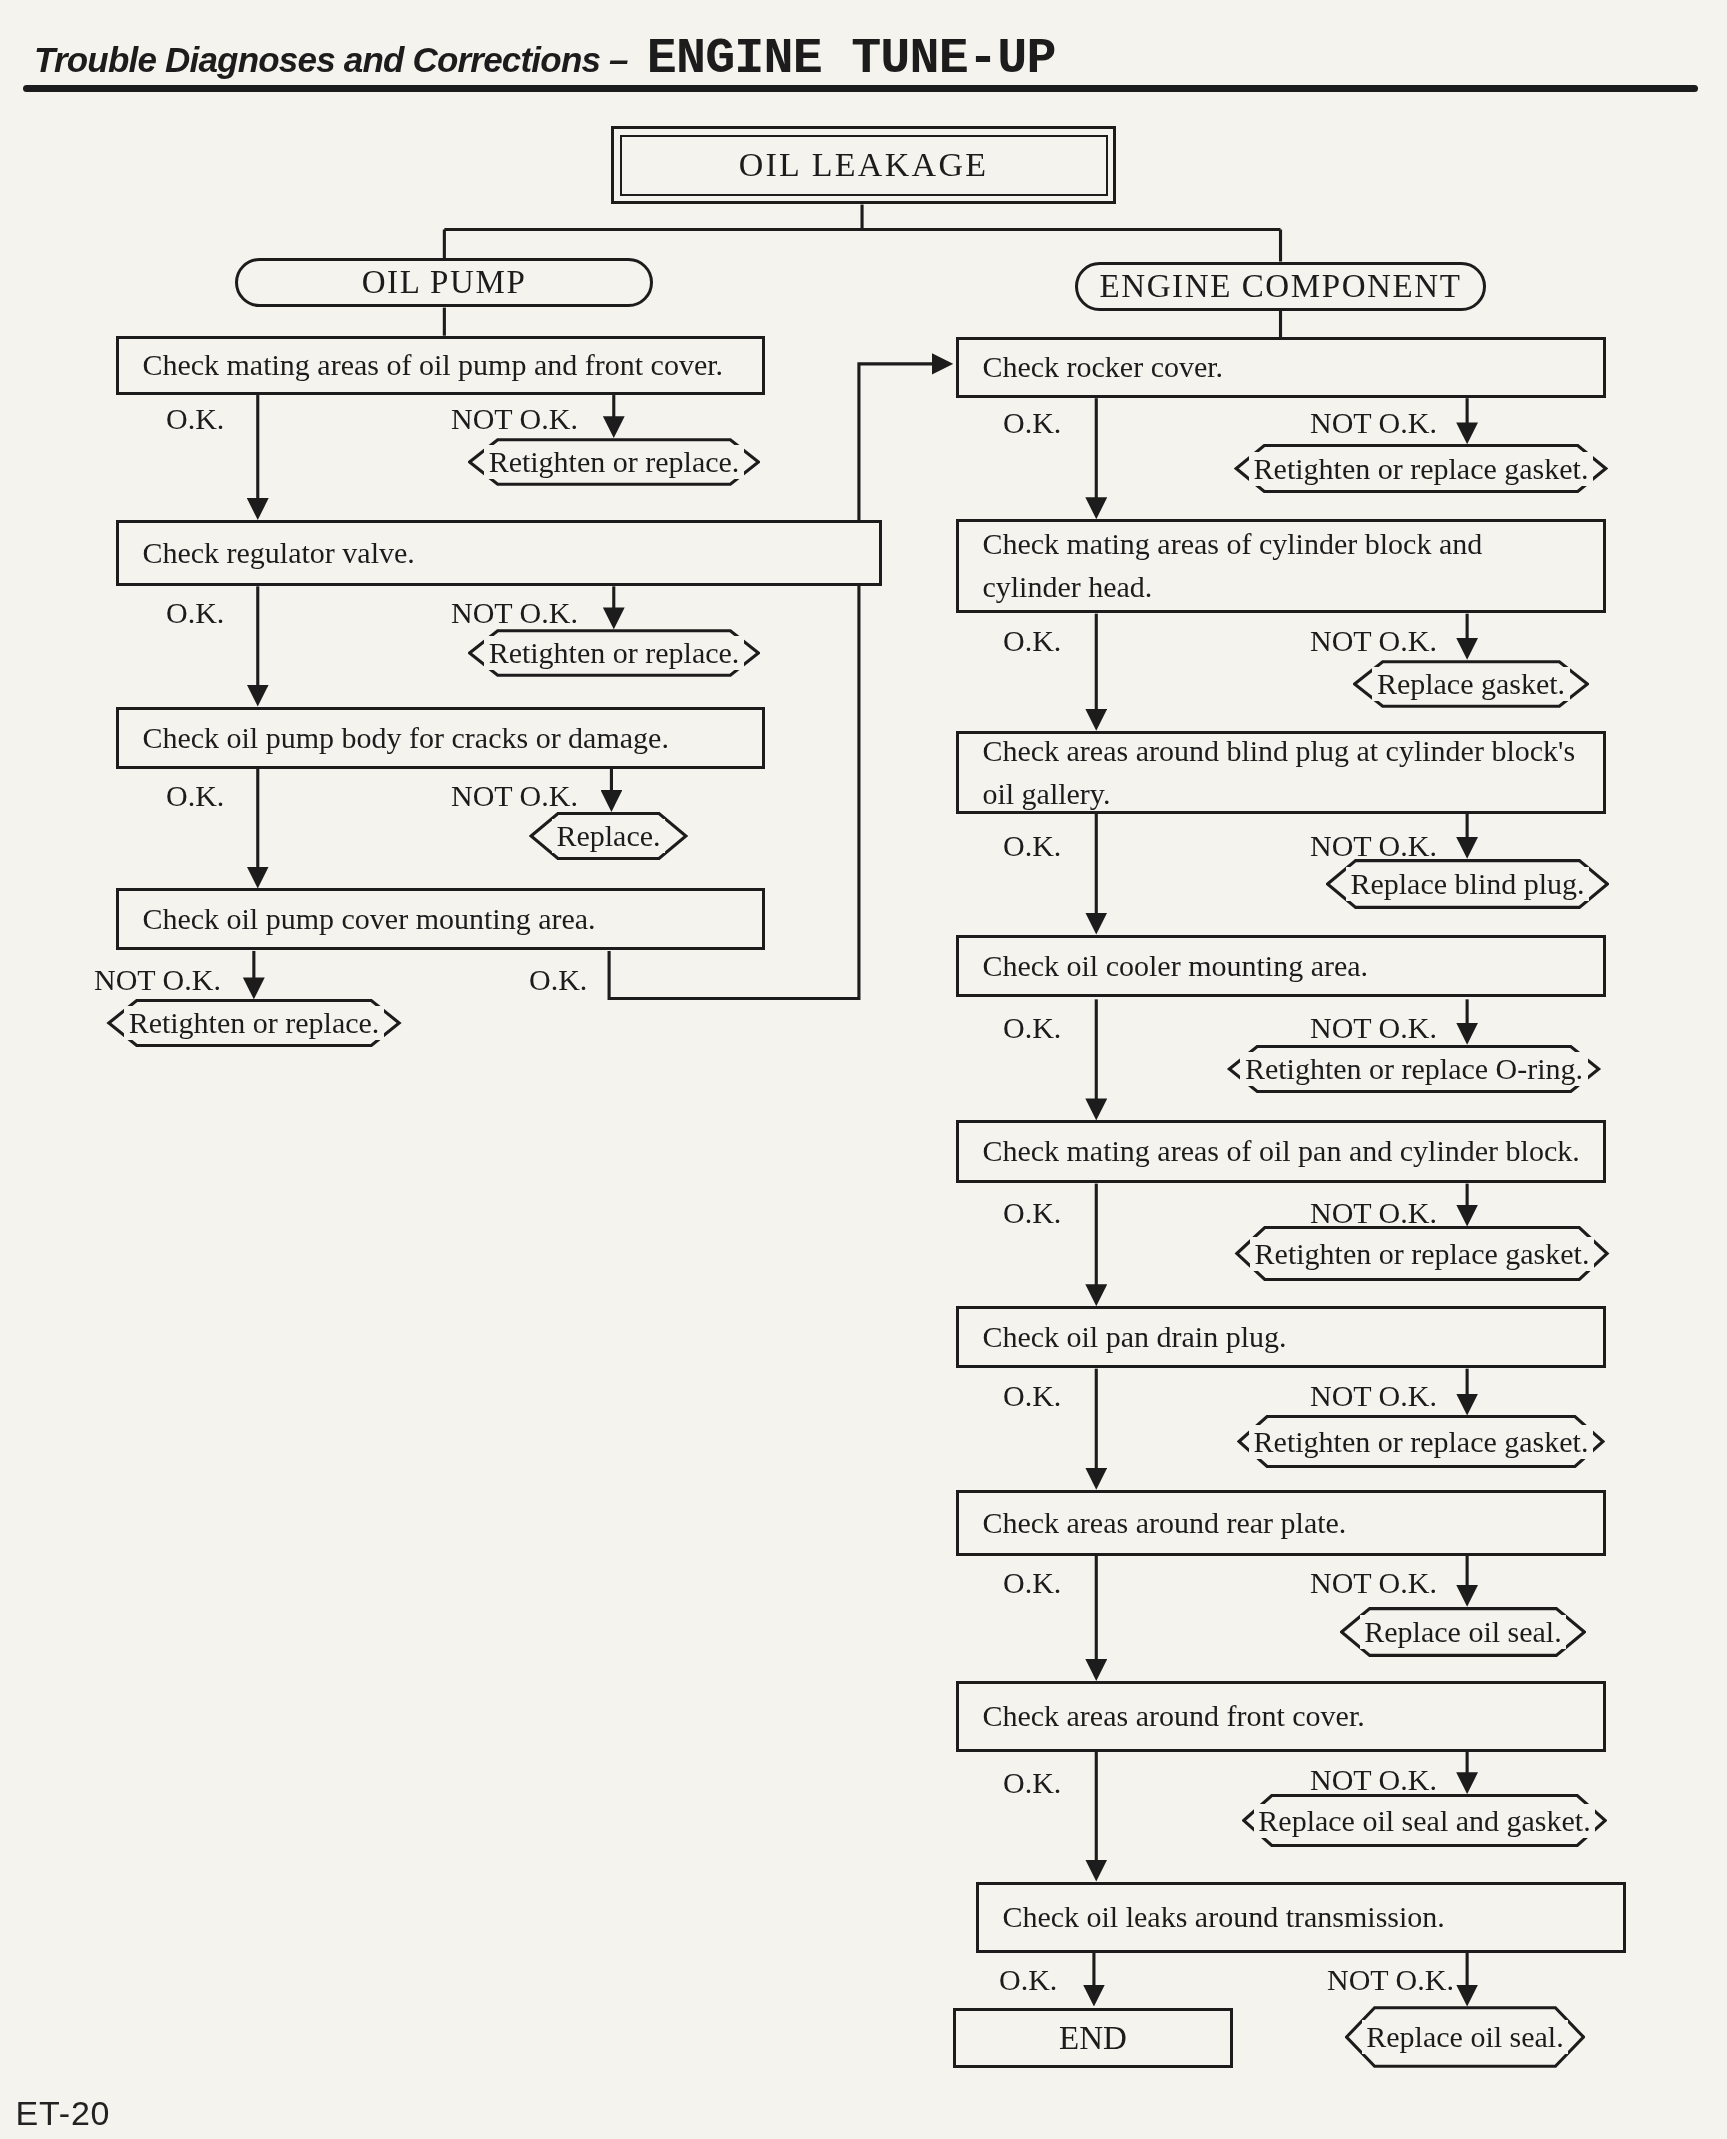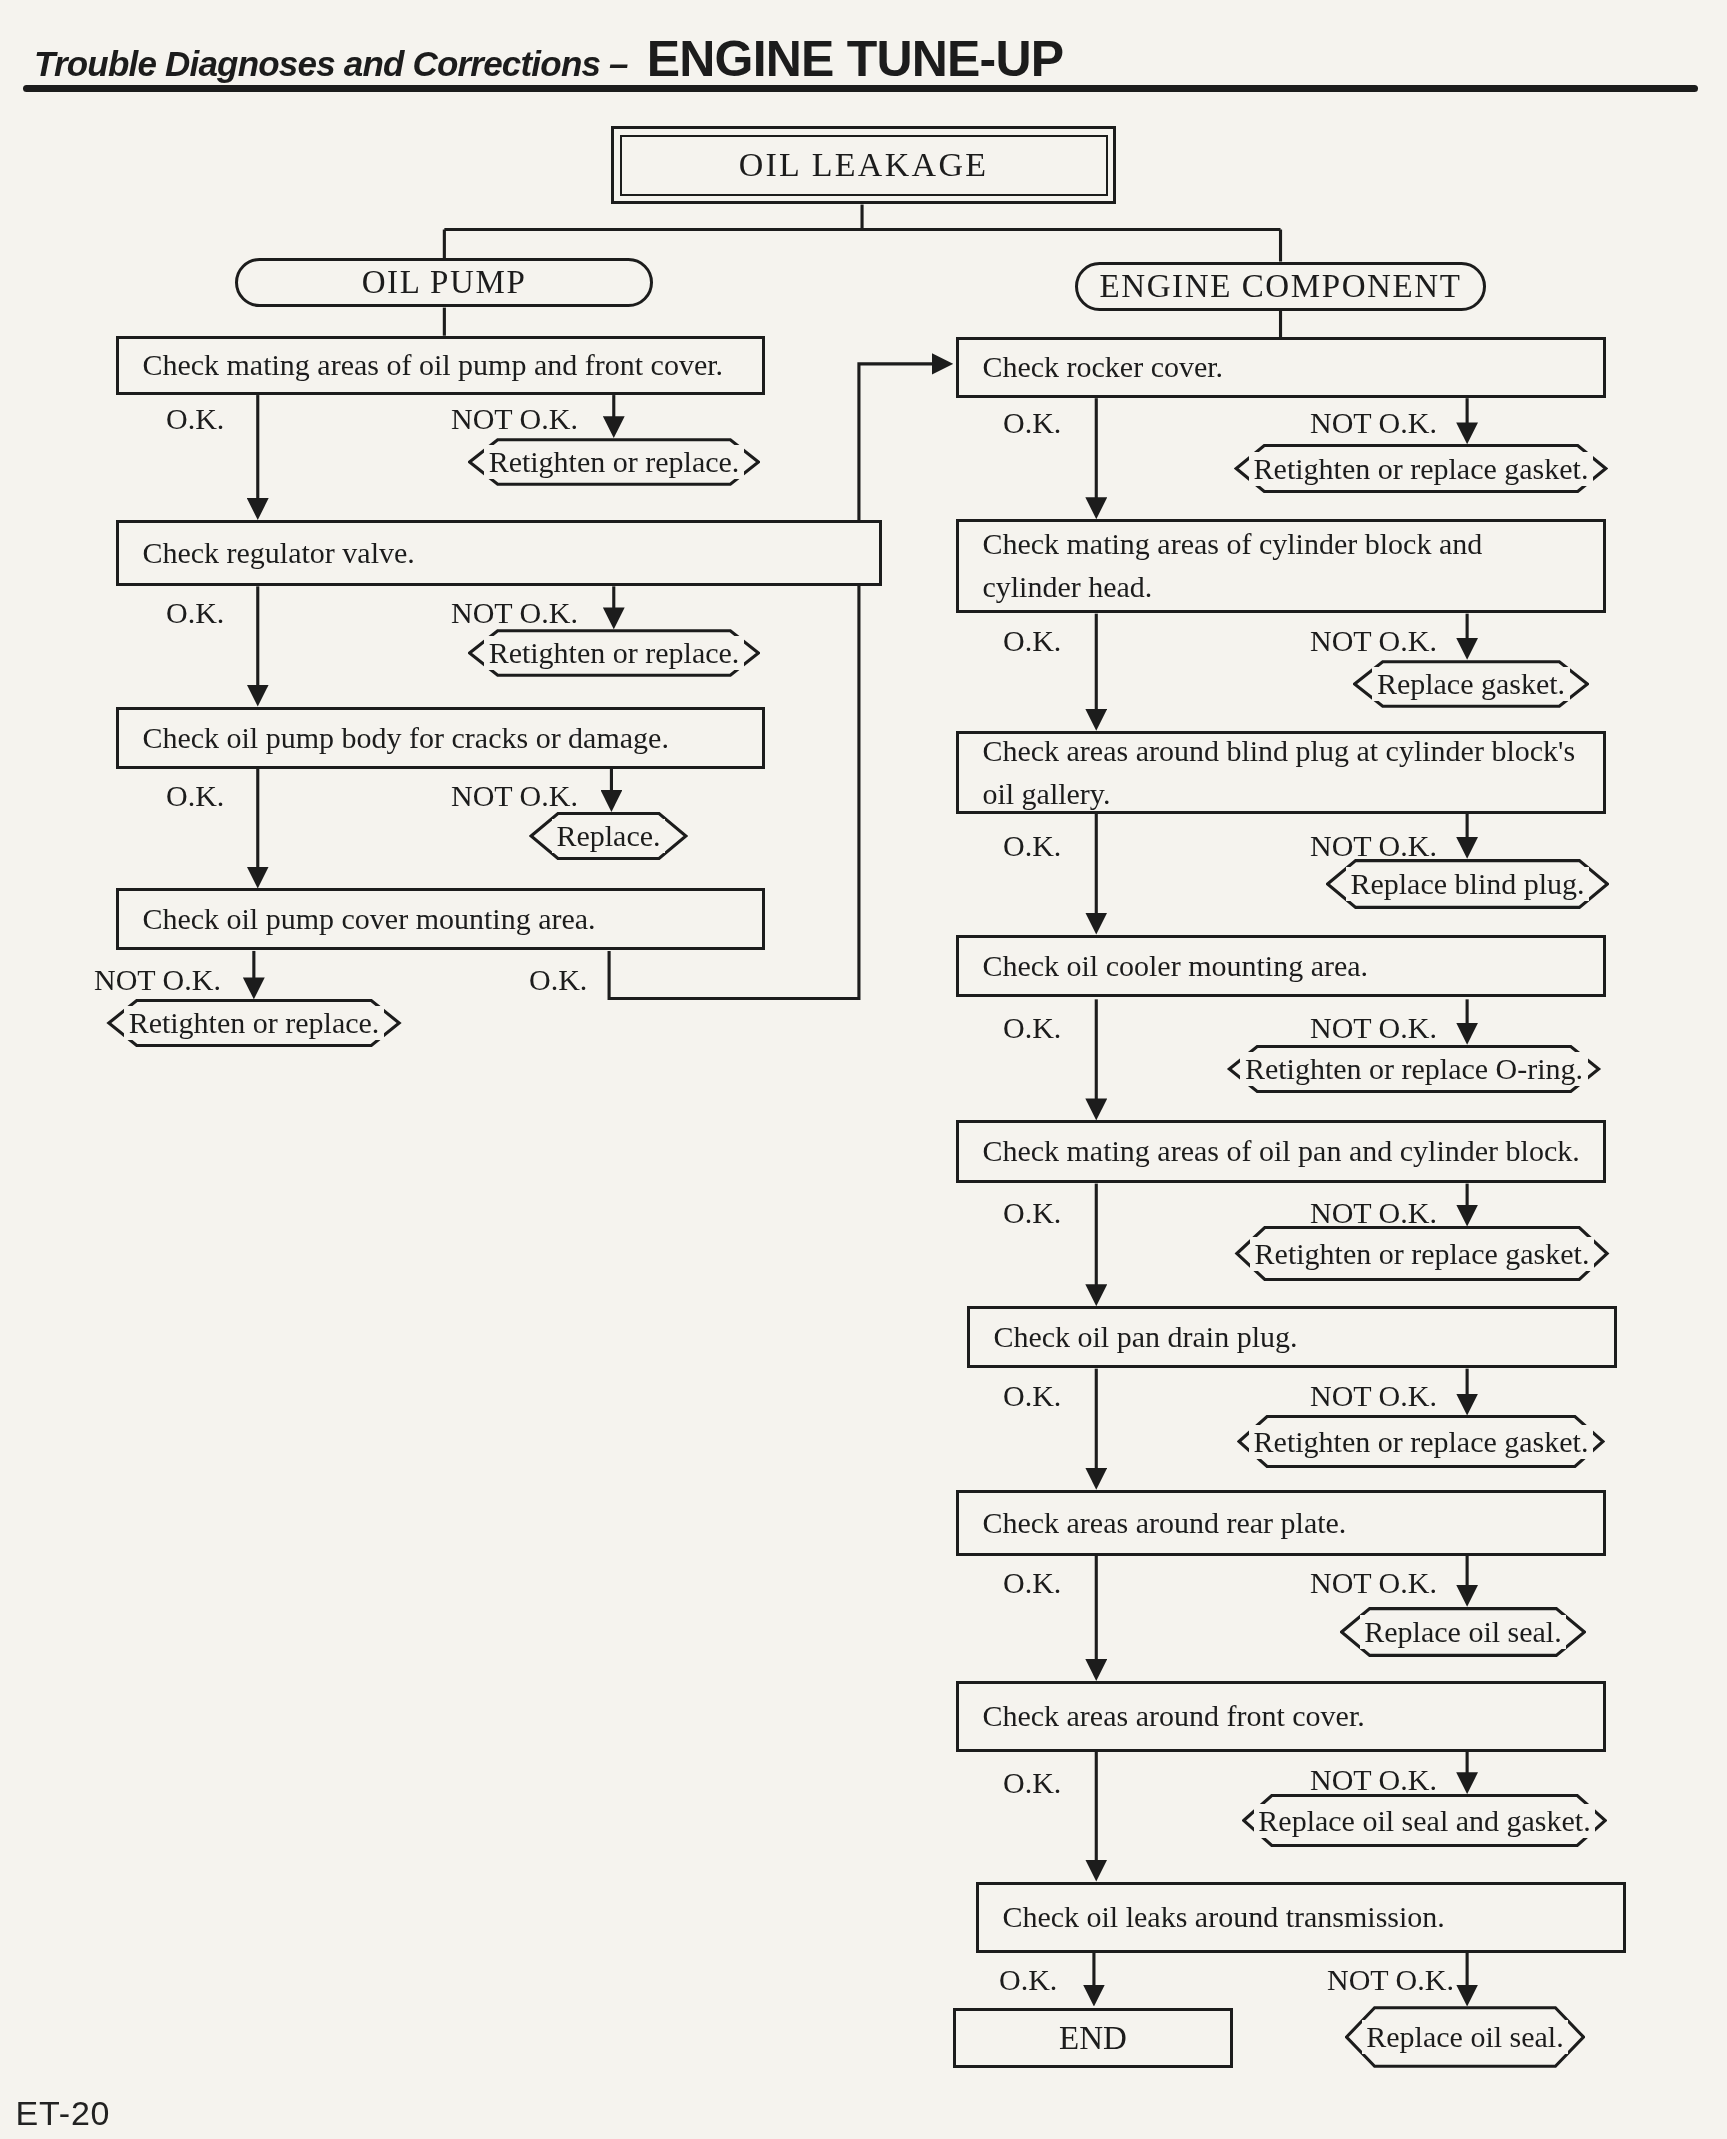--- a/index.html
+++ b/index.html
@@ -2,21 +2,21 @@
 <html style="--ink: #1c1c1c; --paper: #f5f3ee;font-size:12.5px"><head>
 <meta charset="utf-8">
 <style>
   :root { --ink:#1c1c1c; --paper:#f5f3ee; }
   html,body { margin:0; padding:0; background:#e8e6e0; }
   .page { position:relative; width:1728px; height:2140px; background:var(--paper); overflow:hidden;
           font-family:"Liberation Serif", serif; color:var(--ink); }
   .hdr { position:absolute; left:34px; top:30px; display:flex; align-items:baseline; gap:19px; }
   .hdr-section { font-family:"Liberation Sans", sans-serif; font-style:italic; font-weight:bold;
                  font-size:35px; letter-spacing:-0.8px; }
-  .hdr-title { font-family:Liberation Sans, sans-serif; font-weight:bold; font-size:50px; letter-spacing:-0.8px; }
+  .hdr-title { font-family:Liberation Mono, monospace; font-weight:bold; font-size:50px; letter-spacing:-0.8px; }
   .rule { position:absolute; left:23.4px; top:85px; width:1675px; height:7px; background:var(--ink); border-radius:3.9px; }
   svg.wires { position:absolute; left:0; top:0; z-index:1; color:var(--ink); }
   .node { position:absolute; z-index:2; box-sizing:border-box; background:var(--paper);
           display:flex; align-items:center; font-size:30px; line-height:1.42; }
   .box { border:3.1px solid var(--ink); padding:0 20px 0 23.4px; }
   .box span { white-space:pre-line; }
   .center { justify-content:center; text-align:center; padding:0; }
   .dbox { border:3.1px solid var(--ink); }
   .dbox .inner { position:absolute; inset:5.5px; border:2.3px solid var(--ink); }
   .dbox span { position:relative; width:100%; text-align:center; font-size:34px; letter-spacing:2.3px; }
@@ -204,21 +204,21 @@
   </div>
   <span class="lbl" style="left:1003px; top:1196px;">O.K.</span>
   <span class="lbl" style="left:1310px; top:1196px;">NOT O.K.</span>
   <div class="hex" style="left:1234px; top:1226px; width:376px; height:55px;">
       <svg width="376" height="55" viewBox="0 0 482 71">
         <polygon points="2,35.5 38,2 444,2 480,35.5 444,69 38,69" fill="#f5f3ee" stroke="#1c1c1c" stroke-width="4"></polygon>
       </svg>
     <span>Retighten or replace gasket.</span>
   </div>
 
-  <div class="node box" style="left:956px; top:1306px; width:650px; height:62px;margin-left:11px;">
+  <div class="node box" style="left:956px; top:1306px; width:650px; height:62px;">
     <span>Check oil pan drain plug.</span>
   </div>
   <span class="lbl" style="left:1003px; top:1379px;">O.K.</span>
   <span class="lbl" style="left:1310px; top:1379px;">NOT O.K.</span>
   <div class="hex" style="left:1237px; top:1415px; width:368px; height:53px;">
       <svg width="368" height="53" viewBox="0 0 471 68">
         <polygon points="2,34 38,2 433,2 469,34 433,66 38,66" fill="#f5f3ee" stroke="#1c1c1c" stroke-width="4"></polygon>
       </svg>
     <span>Retighten or replace gasket.</span>
   </div>

